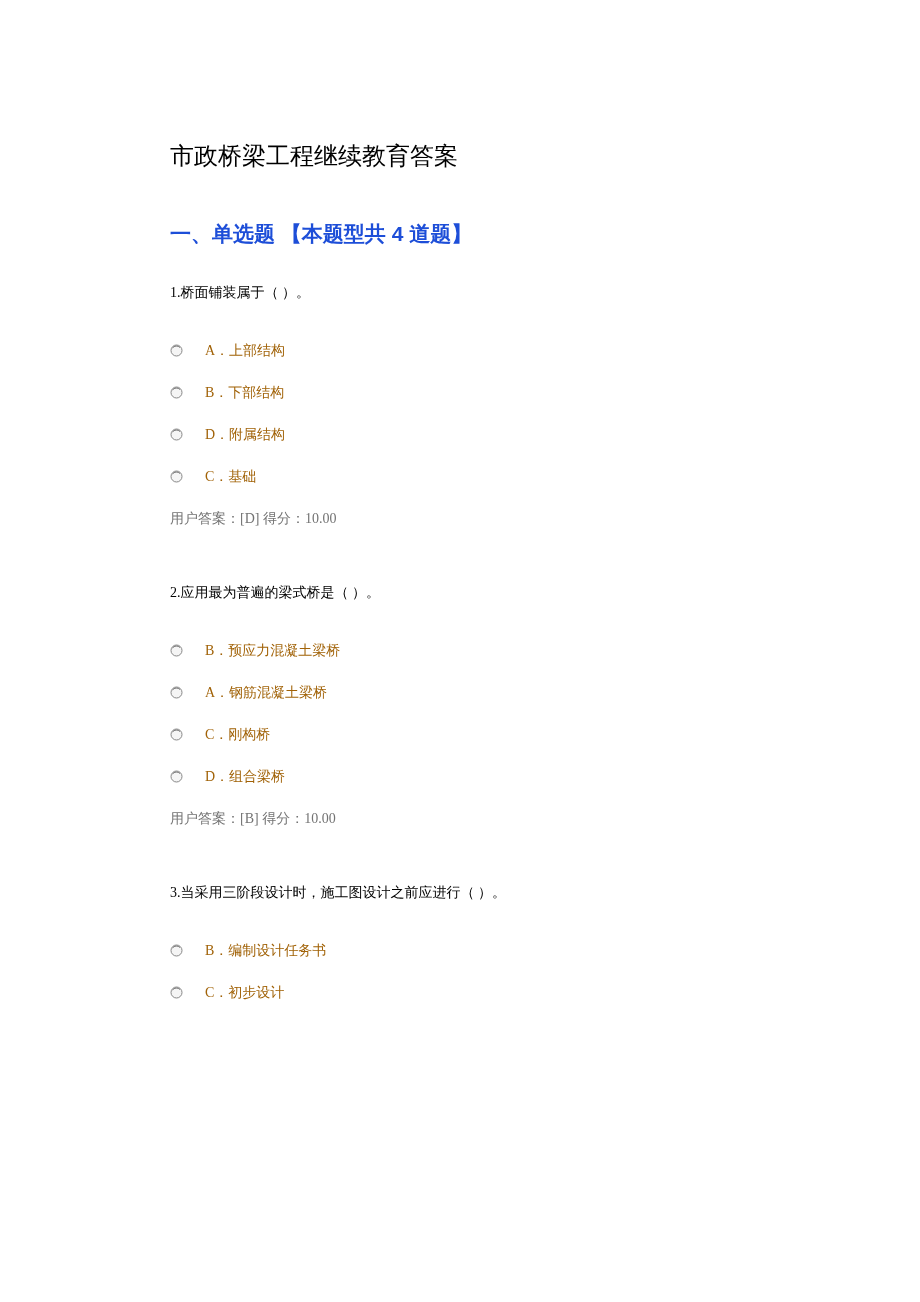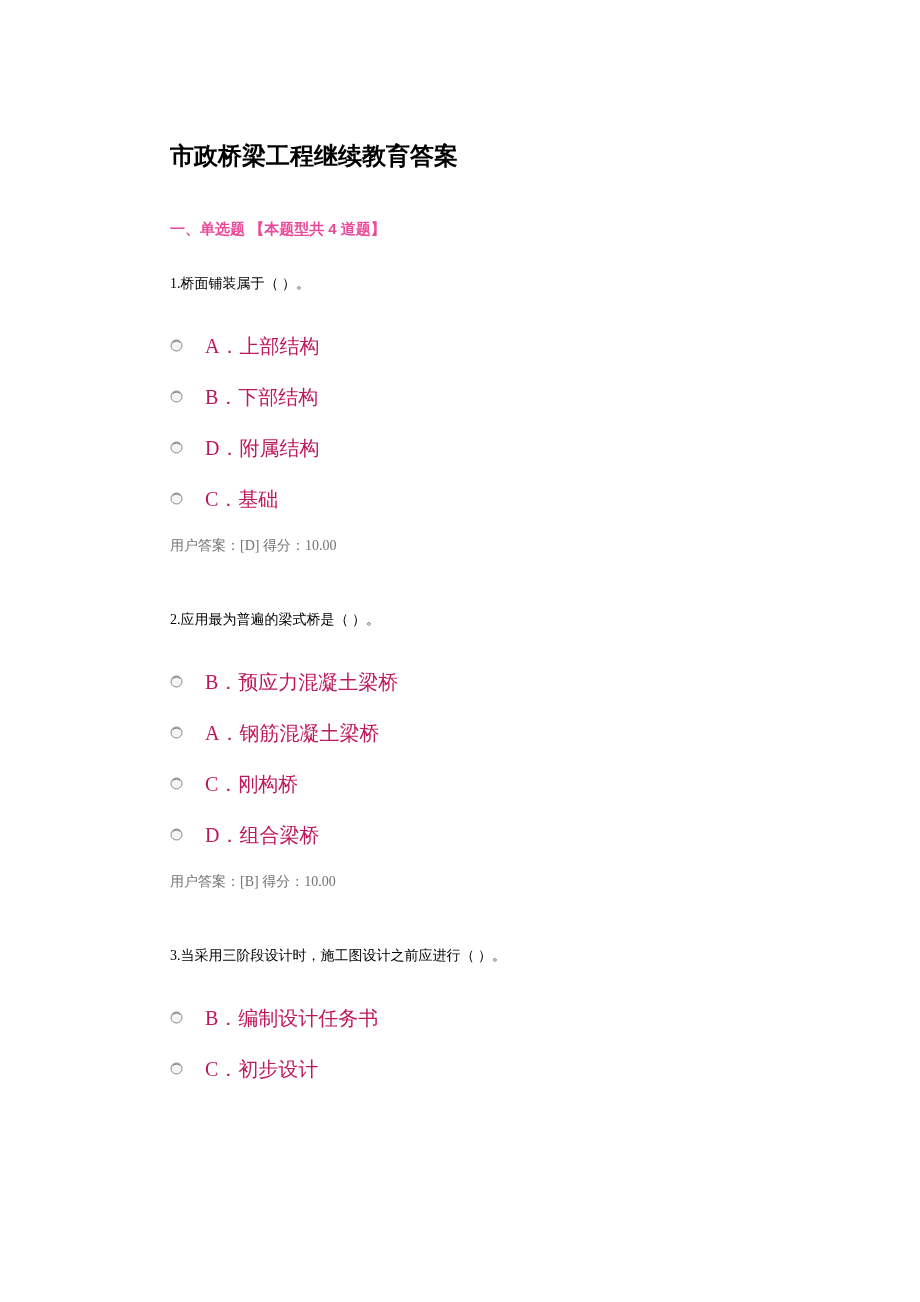--- a/index.html
+++ b/index.html
@@ -9,29 +9,29 @@
     }
     body {
       background: #ffffff;
       font-family: "SimSun", "宋体", serif;
       width: 920px;
       padding: 140px 170px 60px 170px;
     }
     .title {
       font-family: "SimHei", "黑体", sans-serif;
       font-size: 24px;
-      font-weight: bold;
+      font-weight: normal;
       color: #000;
       margin-bottom: 48px;
     }
     .section-header {
       font-family: "SimHei", "黑体", sans-serif;
-      font-size: 15px;
+      font-size: 21px;
       font-weight: bold;
-      color: #ec4899;
+      color: #1d4ed8;
       margin-bottom: 36px;
     }
     .question-text {
       font-size: 14px;
       color: #000000;
       margin-bottom: 40px;
     }
     .option-row {
       display: flex;
       align-items: center;
@@ -39,22 +39,22 @@
     }
     .radio-icon {
       width: 13px;
       height: 13px;
       margin-right: 22px;
       flex-shrink: 0;
       position: relative;
       top: -2px;
     }
     .option-label {
-      font-size: 20px;
-      color: #be185d;
+      font-size: 14px;
+      color: #a16207;
     }
     .answer-line {
       font-size: 14px;
       color: #737373;
       margin-top: 0;
       margin-bottom: 56px;
     }
     .question-block {
       margin-bottom: 0;
     }

